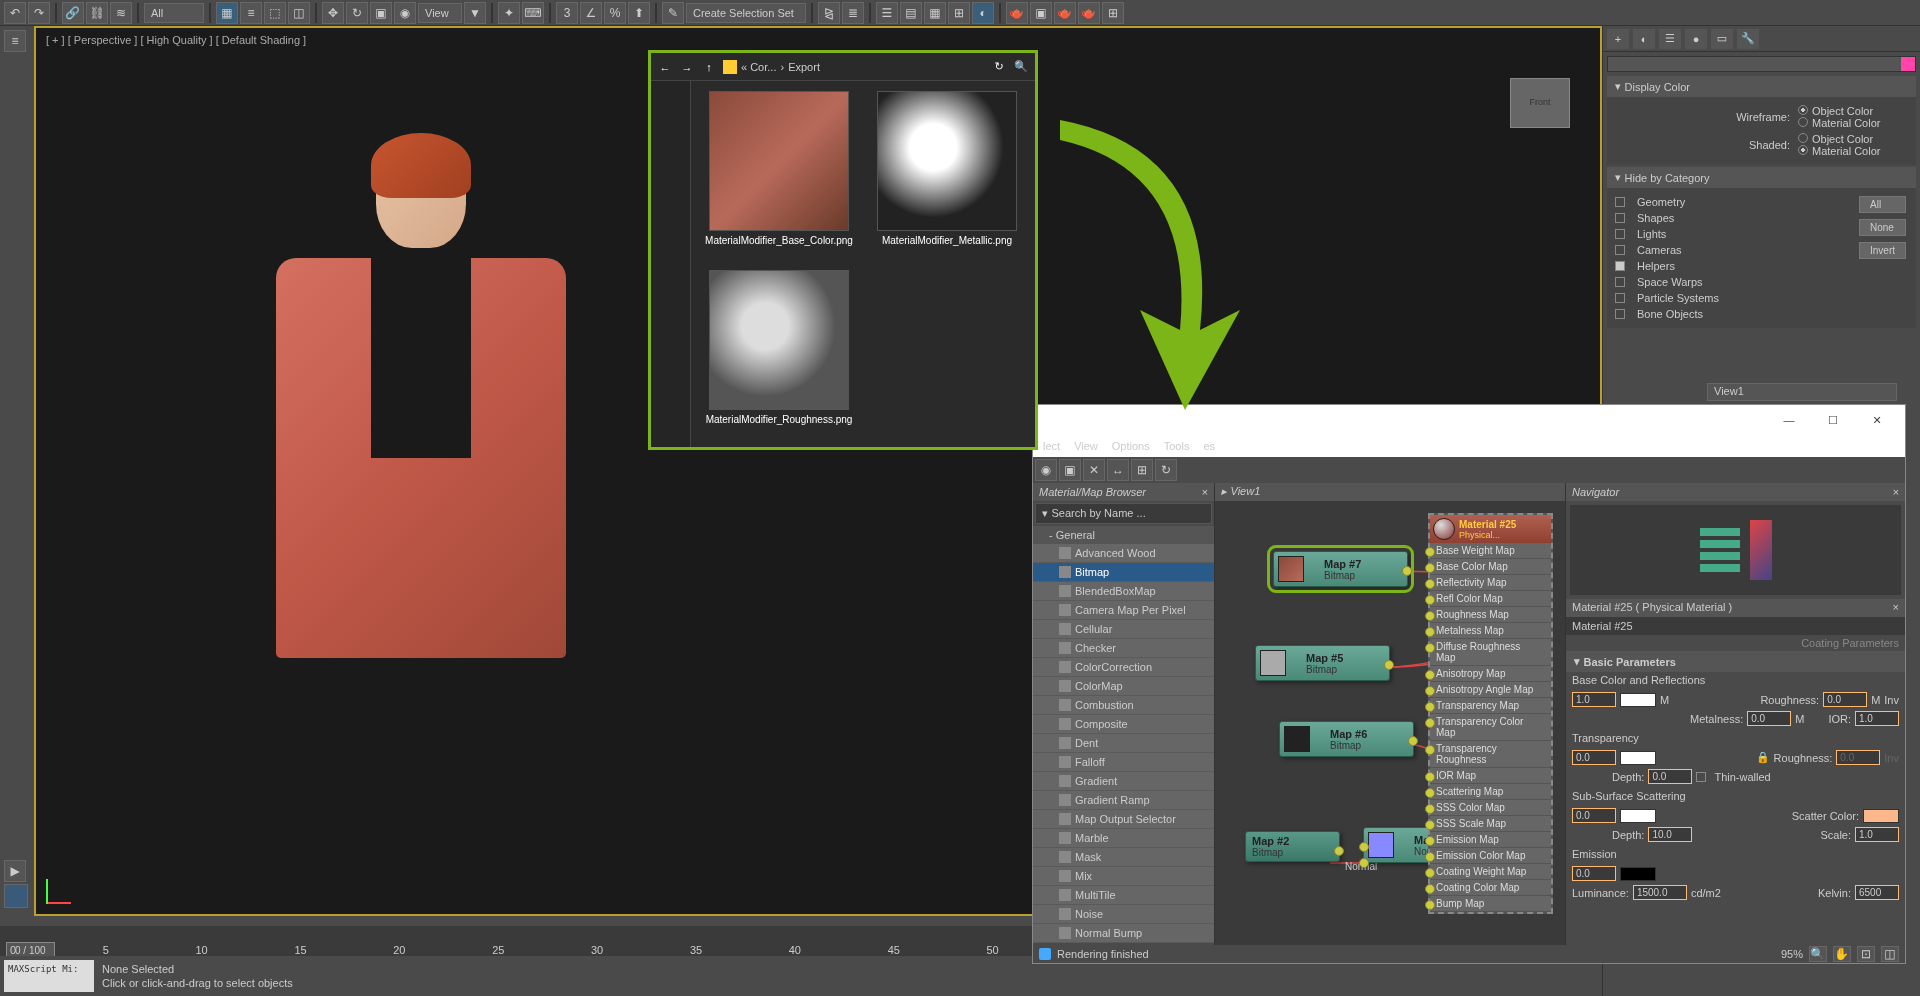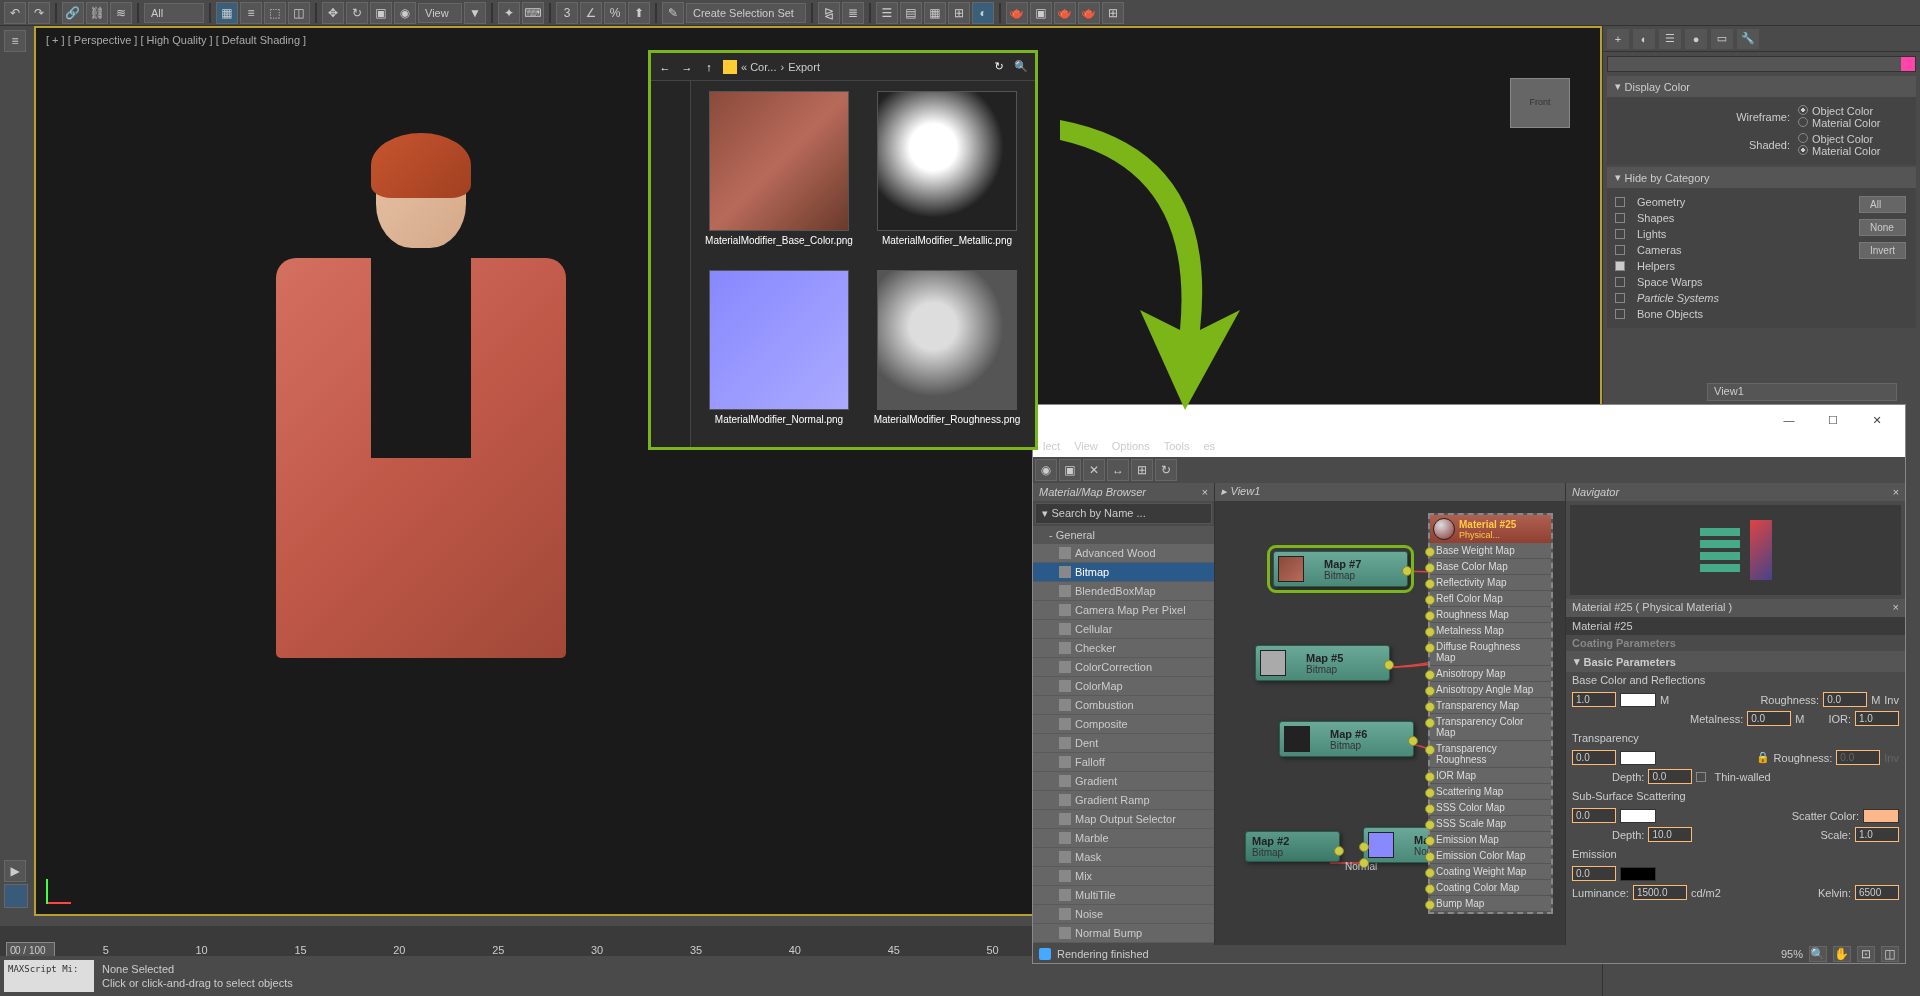--- a/index.html
+++ b/index.html
@@ -231,21 +231,21 @@
   <div class="rollout">
     <div class="rollout-header">▾ <span>Hide by Category</span></div>
     <div class="rollout-body" style="display:flex">
       <div id="hide-cat-list" style="flex:1">
           <div class="prop-row" style="justify-content: flex-start;"><span class="checkbox"></span>Geometry</div>
           <div class="prop-row" style="justify-content: flex-start;"><span class="checkbox"></span>Shapes</div>
           <div class="prop-row" style="justify-content: flex-start;"><span class="checkbox"></span>Lights</div>
           <div class="prop-row" style="justify-content: flex-start;"><span class="checkbox"></span>Cameras</div>
           <div class="prop-row" style="justify-content: flex-start;"><span class="checkbox on"></span>Helpers</div>
           <div class="prop-row" style="justify-content: flex-start;"><span class="checkbox"></span>Space Warps</div>
-          <div class="prop-row" style="justify-content: flex-start; font-style: italic;"><span class="checkbox"></span>Particle Systems</div>
+          <div class="prop-row" style="justify-content: flex-start;"><span class="checkbox"></span>Particle Systems</div>
           <div class="prop-row" style="justify-content: flex-start;"><span class="checkbox"></span>Bone Objects</div>
         </div>
       <div style="display:flex;flex-direction:column;gap:2px">
         <div class="cat-btn">All</div>
         <div class="cat-btn">None</div>
         <div class="cat-btn">Invert</div>
       </div>
     </div>
   </div>
 </div>
@@ -265,24 +265,20 @@
   <div class="fb-body">
     <div class="fb-sidebar"></div>
     <div class="fb-content">
       <div class="fb-item">
           <div class="fb-thumb" style="background:linear-gradient(135deg,#8a4a3a,#b86a5a,#6a3a2a)"></div>
           <div class="fb-name">MaterialModifier_Base_Color.png</div>
         </div>
       <div class="fb-item">
           <div class="fb-thumb" style="background:radial-gradient(circle at 40% 40%,#fff 20%,#222 60%)"></div>
           <div class="fb-name">MaterialModifier_Metallic.png</div>
-        </div>
-      <div class="fb-item">
-          <div class="fb-thumb" style="background:linear-gradient(135deg,#8888ff,#aaaaff)"></div>
-          <div class="fb-name">MaterialModifier_Normal.png</div>
         </div>
       <div class="fb-item">
           <div class="fb-thumb" style="background:radial-gradient(circle at 40% 40%,#ddd 20%,#555 60%)"></div>
           <div class="fb-name">MaterialModifier_Roughness.png</div>
         </div>
     </div>
   </div>
 </div>
 
 <svg class="arrow" viewBox="0 0 210 310">
@@ -452,21 +448,21 @@
             <div class="nav-mini-node"></div>
             <div class="nav-mini-node"></div>
             <div class="nav-mini-node"></div>
             <div class="nav-mini-node"></div>
           </div>
         <div class="nav-mini-mat" style="margin-left:10px"></div>
       </div>
       <div class="param-header"><span>Material #25  ( Physical Material )</span><span style="float:right">×</span></div>
       <div class="param-panel">
         <div style="padding:3px 6px;background:#3a3a3a"><input style="background: rgb(58, 58, 58); border: none; color: rgb(204, 204, 204); width: 100%;" value="Material #25"></div>
-        <div class="param-section" style="text-align:left;color:#888;font-weight:bold">Coating Parameters</div>
+        <div class="param-section" style="text-align:right;color:#888;font-weight:normal">Coating Parameters</div>
         <div class="rollout-header" style="font-weight:bold">▾ <span>Basic Parameters</span></div>
         <div class="param-section">Base Color and Reflections</div>
         <div class="param-section">
           <div class="param-row">
             <div class="spinner">1.0</div>
             <div class="swatch"></div>
             <span>M</span>
             <span style="margin-left:auto">Roughness:</span>
             <div class="spinner">0.0</div>
             <span>M</span>

